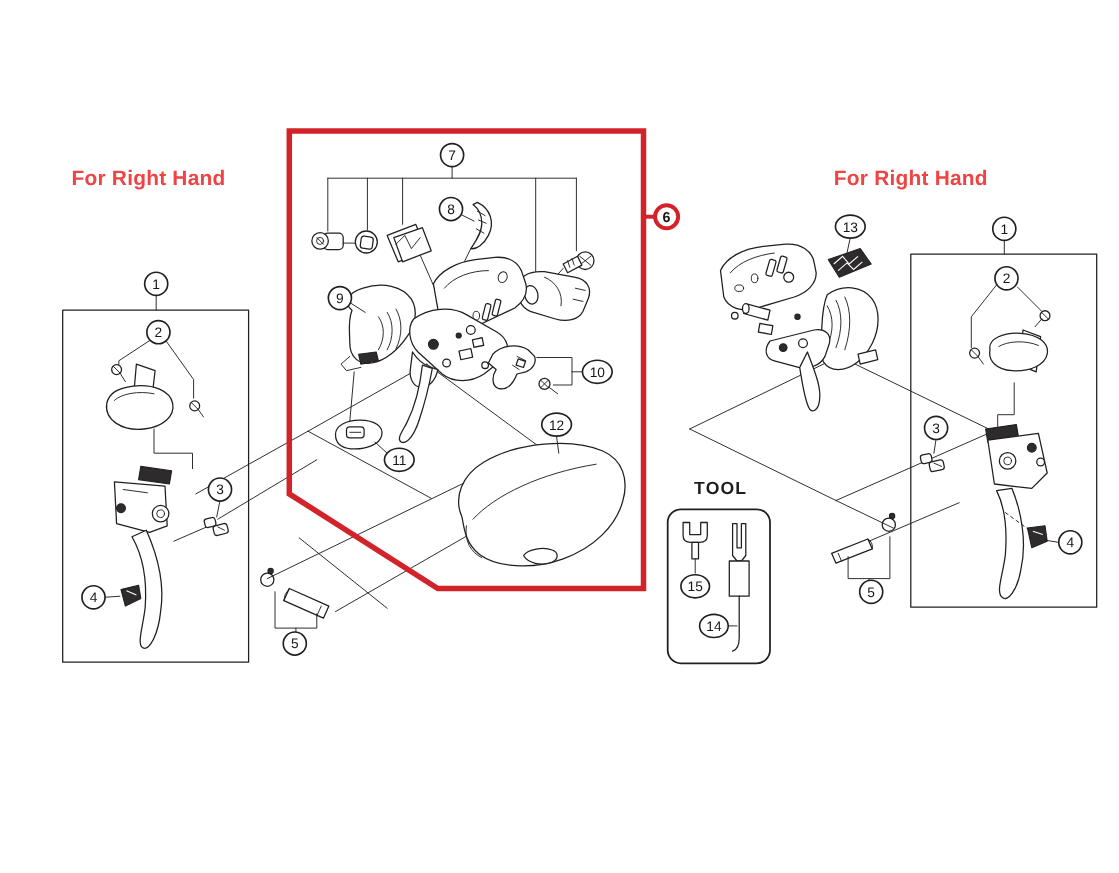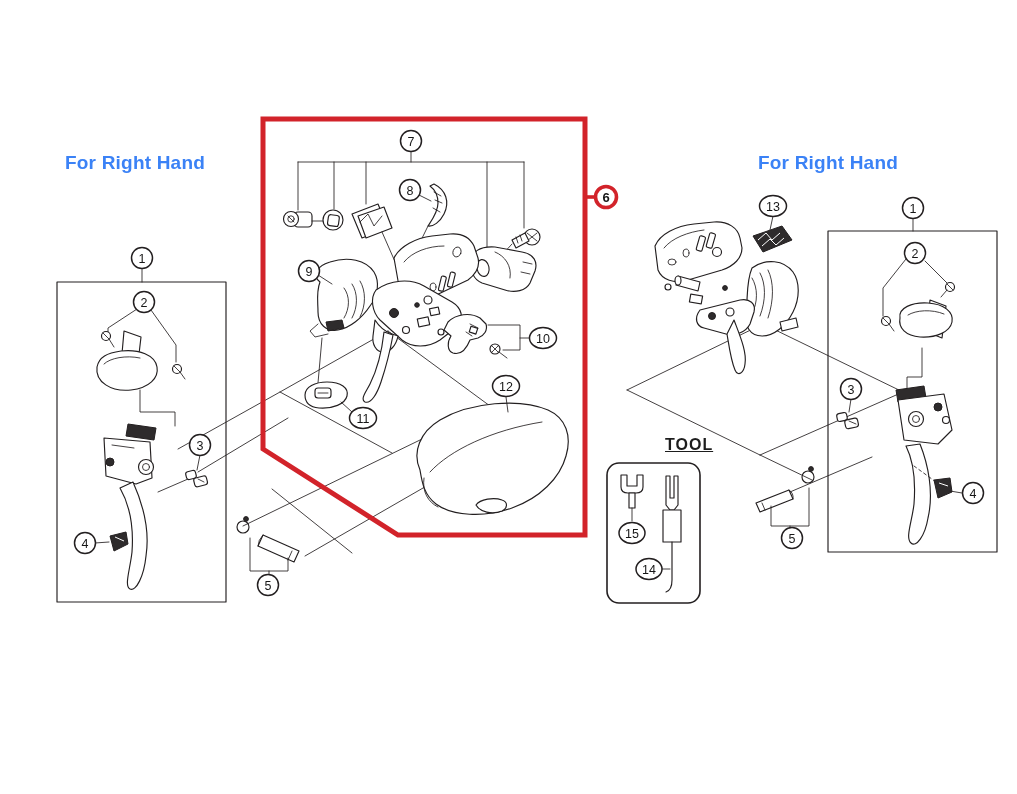--- a/index.html
+++ b/index.html
@@ -1,19 +1,19 @@
 <!DOCTYPE html>
 <html><head>
 <meta charset="utf-8">
 <style>
   html,body{margin:0;padding:0;background:#fff;}
   #stage{position:relative;width:1017px;height:794px;background:#ffffff;overflow:hidden;
          font-family:"Liberation Sans",sans-serif;}
   #art{position:absolute;left:0;top:0;}
-  .title{position:absolute;font-weight:bold;font-size:19px;color:#3b82f6;white-space:nowrap;
+  .title{position:absolute;font-weight:bold;font-size:19px;color:#ef4444;white-space:nowrap;
          letter-spacing:.2px;}
   .tool-title{position:absolute;font-weight:bold;font-size:16px;color:#1d1d1d;letter-spacing:1px;}
   
   .s  {stroke:#231f20;stroke-width:1.15;fill:none;stroke-linejoin:round;stroke-linecap:round;}
   .sw {stroke:#231f20;stroke-width:1.15;fill:#ffffff;stroke-linejoin:round;stroke-linecap:round;}
   .sd {stroke:#231f20;stroke-width:1;fill:#2e2b2c;stroke-linejoin:round;}
   .thin{stroke-width:.85;}
   .dash{stroke-dasharray:3 3;}
   .redline{stroke:#d2232a;stroke-width:5;fill:none;stroke-linejoin:miter;stroke-linecap:square;}
   .redthin{stroke:#d2232a;stroke-width:3.6;fill:none;}
@@ -24,21 +24,21 @@
   .co6 text{font-family:"Liberation Sans",sans-serif;font-size:13px;font-weight:bold;fill:#161616;
            text-anchor:middle;}
 </style>
 </head>
 <body>
 
 <div id="stage">
 
   <div class="title" style="left:65px;top:152px;">For Right Hand</div>
   <div class="title" style="left:758px;top:152px;">For Right Hand</div>
-  <div class="tool-title" style="left:665px;top:436px;text-decoration:underline;">TOOL</div>
+  <div class="tool-title" style="left:631px;top:436px;">TOOL</div>
 
   <svg id="art" width="1017" height="794" viewBox="0 0 1017 794">
 
     <g class="s thin">
 
       <polyline points="178,449 280,392 388,331"></polyline>
       <line x1="388" y1="331" x2="490" y2="406"></line>
       <line x1="280" y1="392" x2="392" y2="453"></line>
       <line x1="490" y1="406" x2="243" y2="526"></line>
       <line x1="198" y1="472" x2="288" y2="418"></line>

